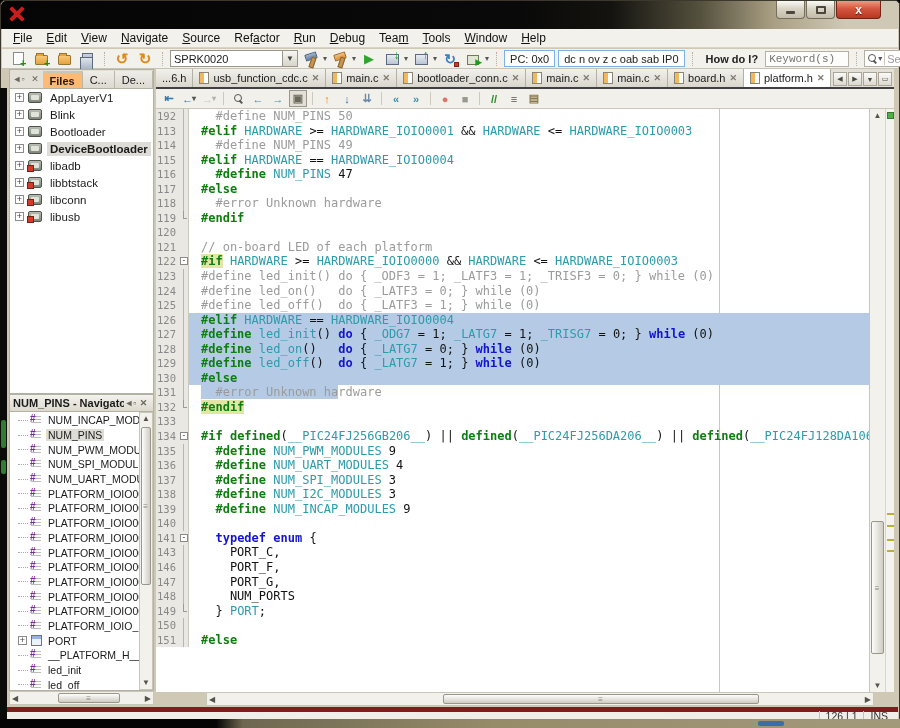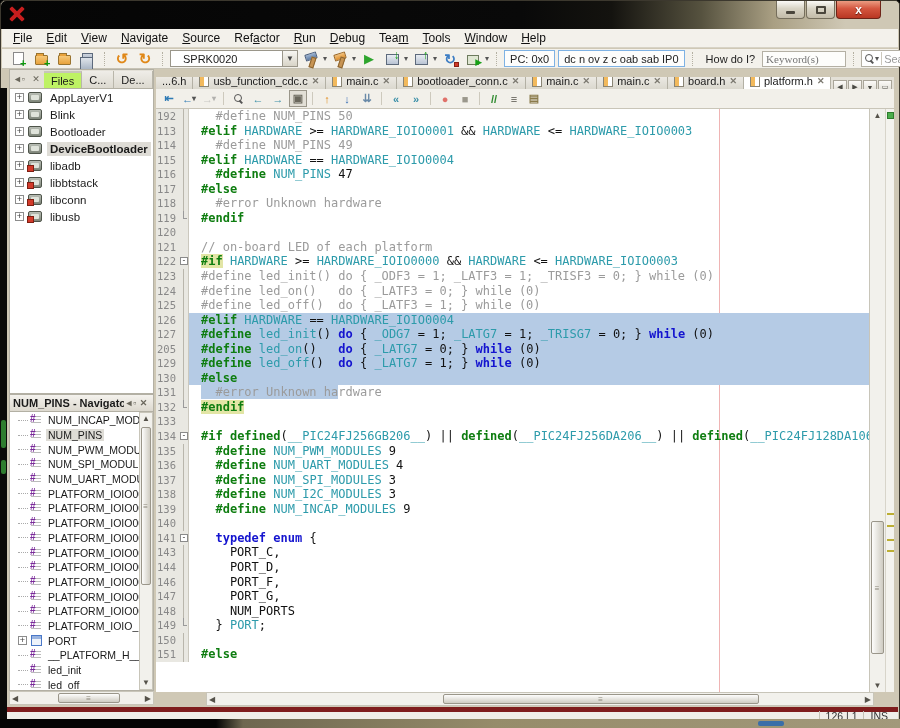--- a/index.html
+++ b/index.html
@@ -45,36 +45,36 @@
   .i-hammer.orange:before{background:linear-gradient(#f4c27c,#dd8f30);border-color:#9a6420}
   .i-run{color:#2ea52e;font-size:13px;line-height:13px}
   .i-dev{width:13px;height:11px;border:1px solid #5d6a7c;background:linear-gradient(#e8ecf2,#b9c4d4);position:relative;margin-top:2px}
   .i-dev span{position:absolute;right:-2px;top:-6px;font-size:12px;font-weight:bold;color:#17a017;line-height:12px}
   .i-refresh{font-size:14px;font-weight:bold;color:#3d7dc4;position:relative;line-height:14px}
   .i-refresh i{position:absolute;right:-3px;bottom:-1px;width:5px;height:5px;background:#d03a2a;border:1px solid #8a1f14}
   .i-chip{width:12px;height:10px;background:#dfe6d2;border:1px solid #6d7a5d;position:relative;margin-top:3px}
   .i-chip span{position:absolute;right:-4px;bottom:-3px;color:#17a017;font-size:9px;line-height:9px}
   .tfield{height:17px;border:1px solid #7eb2e4;background:#fdfdfc;display:flex;align-items:center;padding:0 5px;font-size:11px;color:#222;white-space:nowrap;flex:none}
   .combo{width:128px;height:17px;background:#fff;border:1px solid #9a968a;display:flex;align-items:center;flex:none}
-  .combo .cval{flex:1;padding-left:12px;font-size:11px}
+  .combo .cval{flex:1;padding-left:3px;font-size:11px}
   .combo .cbtn{width:15px;height:15px;background:linear-gradient(#f7f6f2,#d8d4c8);border-left:1px solid #9a968a;font-size:8px;color:#444;display:flex;align-items:center;justify-content:center}
-  .howdoi{font-weight:normal;font-size:11px;color:#222;margin:0 4px 0 6px;white-space:nowrap}
-  .kw-input{width:84px;height:16px;border:1px solid #b4b0a4;background:#fdfdfb;font-size:11px;padding:0 3px;color:#999;font-family:Liberation Serif, serif}
+  .howdoi{font-weight:bold;font-size:11px;color:#222;margin:0 4px 0 6px;white-space:nowrap}
+  .kw-input{width:84px;height:16px;border:1px solid #b4b0a4;background:#fdfdfb;font-size:11px;padding:0 3px;color:#999;font-family:Liberation Mono, monospace}
   .search{width:108px;height:17px;border:1px solid #b4b0a4;background:#fff;display:flex;align-items:center;padding:0 3px;gap:2px;flex:none}
   .search .ph{color:#9a9a9a;font-size:11px;white-space:nowrap;overflow:hidden}
   .i-mag{width:9px;height:9px;position:relative;flex:none}
   .i-mag:before{content:"";position:absolute;width:6px;height:6px;border:1.5px solid #555;border-radius:50%;left:0;top:0}
   .i-mag:after{content:"";position:absolute;width:4px;height:1.5px;background:#555;transform:rotate(45deg);left:5px;top:7px}
   .vline{width:1px;height:13px;background:#ccc8bc}
 
   
   .side-tabs{position:absolute;left:8px;top:68px;width:145px;height:19px;background:#e3e0d7;border:1px solid #b3b0a4;border-bottom:none;display:flex;align-items:flex-end}
   .side-hbtn{width:14px;height:14px;margin:0 1px 2px 2px;display:flex;align-items:center;justify-content:center;color:#6a675c;font-size:9px}
   .ptab{height:17px;display:flex;align-items:center;padding:0 7px;font-size:11px;border-right:1px solid #b9b6aa;background:linear-gradient(#efede8,#dcd9cf);white-space:nowrap;overflow:hidden}
-  .ptab.active{background:#bef264;font-weight:normal;border-top:2px solid #c8c5b9}
+  .ptab.active{background:#fdba74;font-weight:bold;border-top:2px solid #c8c5b9}
   .files-panel{position:absolute;left:8px;top:87px;width:145px;height:306px;background:#fff;border:1px solid #b3b0a4;overflow:hidden}
   .trow{display:flex;align-items:center;height:17px;padding-left:5px;white-space:nowrap;font-size:11.5px}
   .texp{width:9px;height:9px;border:1px solid #8c8c8c;background:#fff;color:#444;font-size:9px;line-height:7px;text-align:center;margin-right:4px;flex:none}
   .i-proj{width:14px;height:11px;background:linear-gradient(#b8bdb4,#7e8579);border:1px solid #4e544a;border-radius:2px;position:relative;margin-right:5px;flex:none}
   .i-proj:before{content:"";position:absolute;inset:2px;background:#dfe3da;border-radius:1px}
   .i-proj.lib:after{content:"";position:absolute;left:-2px;bottom:-2px;width:5px;height:5px;background:#d23a2a;border:1px solid #7e1f12}
   .trow .tlabel{padding:1px 3px}
   .trow.selected .tlabel{background:#dedcd6;font-weight:bold}
   .nav-header{position:absolute;left:8px;top:393px;width:145px;height:18px;background:linear-gradient(#f4f2ed,#ddd9cf);border:1px solid #b3b0a4;display:flex;align-items:center;padding:0 3px;font-weight:bold;font-size:11px}
   .nav-header .nh-title{flex:1;white-space:nowrap;overflow:hidden}
@@ -90,21 +90,21 @@
   .nrow .nlabel{padding:0 2px}
   .nrow.selected .nlabel{background:#dedcd6}
   
   .sb{position:absolute;background:#f2f1ec;border:1px solid #c8c5b9}
   .sb .arr{position:absolute;color:#55524a;font-size:8px;line-height:8px;text-align:center}
   .thumb{position:absolute;background:linear-gradient(90deg,#fdfdfc,#cfccc2);border:1px solid #9a968a;border-radius:2px}
   .thumb.h{background:linear-gradient(#fdfdfc,#cfccc2)}
   .grip{position:absolute;left:50%;top:50%;transform:translate(-50%,-50%);color:#8a8578;font-size:8px;letter-spacing:1px}
 
   
-  .edit-tabbar{position:absolute;left:155px;top:76px;width:738px;height:20px;background:#e3e0d7;border-bottom:7px solid #404040;display:flex;align-items:flex-end;overflow:hidden}
+  .edit-tabbar{position:absolute;left:155px;top:68px;width:738px;height:20px;background:#e3e0d7;border-bottom:2px solid #404040;display:flex;align-items:flex-end;overflow:hidden}
   .etabs{display:flex;align-items:flex-end;width:676px;overflow:hidden;flex:none}
   .etab{height:19px;display:flex;align-items:center;gap:4px;padding:0 6px;background:linear-gradient(#f4f2ee,#d9d6cc);border-right:1px solid #b3b0a4;font-size:11px;white-space:nowrap;flex:none}
   .etab.active{background:#fff;height:20px;border-top:1px solid #8fb0d8}
   .etab .xbtn{color:#7c7970;font-size:9px;font-weight:bold}
   .i-file{width:10px;height:12px;background:linear-gradient(90deg,#f2b95c 0 4px,#fff 4px);border:1px solid #8a8575;flex:none}
   .tab-ctrl{position:absolute;right:0;top:0;height:20px;display:flex;align-items:center;background:#e3e0d7;padding:0 2px;gap:1px;border-left:1px solid #b3b0a4}
   .tcb{width:14px;height:14px;border:1px solid #a9a599;background:linear-gradient(#fbfaf7,#dcd9cf);display:flex;align-items:center;justify-content:center;font-size:7px;color:#4a4a44}
   .edit-toolbar{position:absolute;left:155px;top:88px;width:738px;height:20px;background:#f2f0ea;border-bottom:1px solid #c9c5b8;display:flex;align-items:center;padding-left:4px;gap:2px}
   .ebtn{min-width:18px;height:17px;display:flex;align-items:center;justify-content:center;font-size:11px;font-weight:bold;border:1px solid transparent;padding:0 1px;flex:none}
   .ebtn.pressed{border-color:#9a968a;background:#e2dfd6}
@@ -614,21 +614,21 @@
           <span class="gut">126</span>
           <span class="fold guide"></span>
           <span class="ct"><span class="tk-d">#elif</span><span class="tk-p"> </span><span class="tk-m">HARDWARE</span><span class="tk-p"> == </span><span class="tk-m">HARDWARE_IOIO0004</span></span>
         </div>
         <div class="cl sel">
           <span class="gut">127</span>
           <span class="fold guide"></span>
           <span class="ct"><span class="tk-d">#define</span><span class="tk-p"> </span><span class="tk-m">led_init</span><span class="tk-p">() </span><span class="tk-k">do</span><span class="tk-p"> { </span><span class="tk-m">_ODG7</span><span class="tk-p"> = 1; </span><span class="tk-m">_LATG7</span><span class="tk-p"> = 1; </span><span class="tk-m">_TRISG7</span><span class="tk-p"> = 0; } </span><span class="tk-k">while</span><span class="tk-p"> (0)</span></span>
         </div>
         <div class="cl sel">
-          <span class="gut">205</span>
+          <span class="gut">128</span>
           <span class="fold guide"></span>
           <span class="ct"><span class="tk-d">#define</span><span class="tk-p"> </span><span class="tk-m">led_on</span><span class="tk-p">()   </span><span class="tk-k">do</span><span class="tk-p"> { </span><span class="tk-m">_LATG7</span><span class="tk-p"> = 0; } </span><span class="tk-k">while</span><span class="tk-p"> (0)</span></span>
         </div>
         <div class="cl sel">
           <span class="gut">129</span>
           <span class="fold guide"></span>
           <span class="ct"><span class="tk-d">#define</span><span class="tk-p"> </span><span class="tk-m">led_off</span><span class="tk-p">()  </span><span class="tk-k">do</span><span class="tk-p"> { </span><span class="tk-m">_LATG7</span><span class="tk-p"> = 1; } </span><span class="tk-k">while</span><span class="tk-p"> (0)</span></span>
         </div>
         <div class="cl sel">
           <span class="gut">130</span>
@@ -693,25 +693,20 @@
           <span class="gut">141</span>
           <span class="fold">
             <span class="fbox">-</span>
           </span>
           <span class="ct"><span class="tk-p">  </span><span class="tk-k">typedef</span><span class="tk-p"> </span><span class="tk-k">enum</span><span class="tk-p"> {</span></span>
         </div>
         <div class="cl">
           <span class="gut">143</span>
           <span class="fold guide"></span>
           <span class="ct"><span class="tk-p">    PORT_C,</span></span>
-        </div>
-        <div class="cl">
-          <span class="gut">144</span>
-          <span class="fold guide"></span>
-          <span class="ct"><span class="tk-p">    PORT_D,</span></span>
         </div>
         <div class="cl">
           <span class="gut">146</span>
           <span class="fold guide"></span>
           <span class="ct"><span class="tk-p">    PORT_F,</span></span>
         </div>
         <div class="cl">
           <span class="gut">147</span>
           <span class="fold guide"></span>
           <span class="ct"><span class="tk-p">    PORT_G,</span></span>

